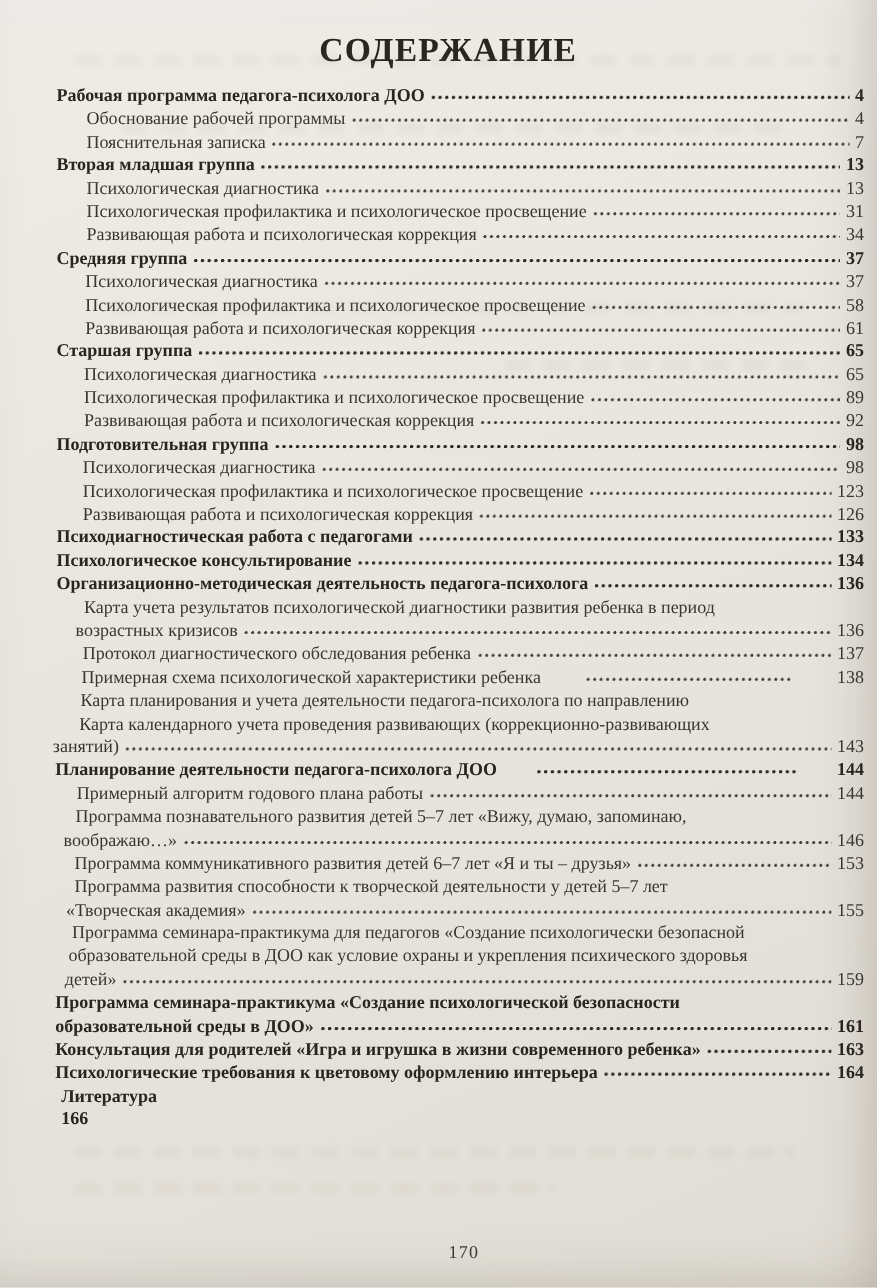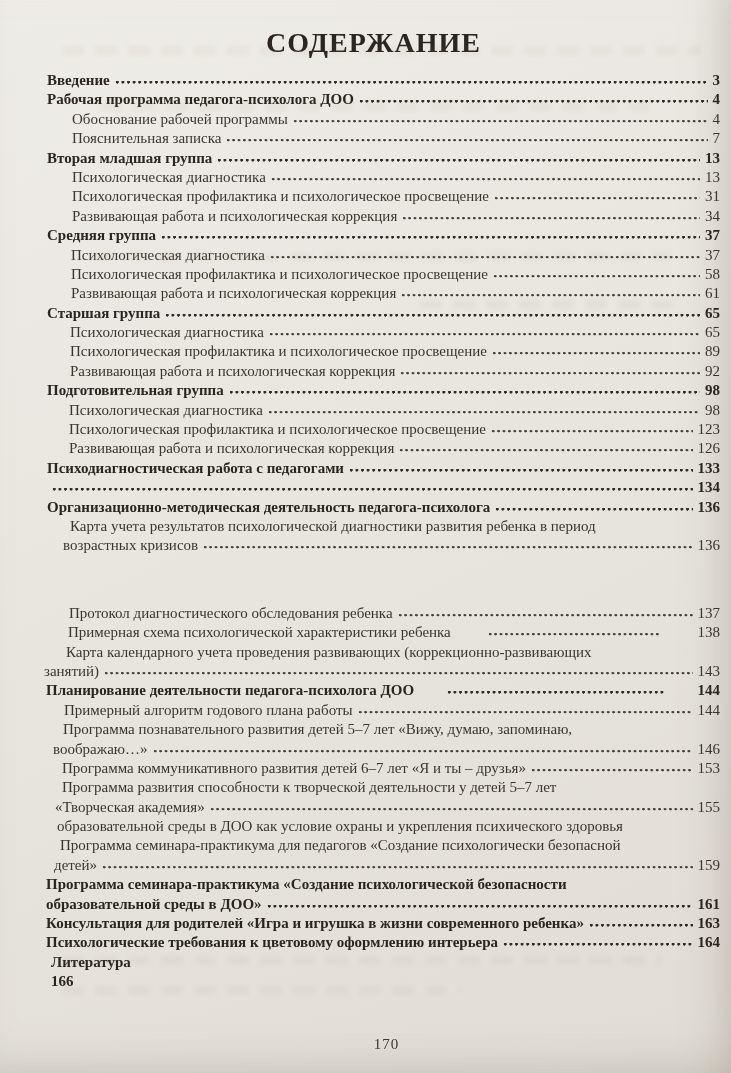--- a/index.html
+++ b/index.html
@@ -55,25 +55,20 @@
   <div class="bleed-bar" style="left:100px;top:102px;width:560px"></div>
   <div class="bleed-bar" style="left:92px;top:252px;width:580px"></div>
   <div class="bleed-bar" style="left:420px;top:300px;width:260px"></div>
   <div class="bleed-bar" style="left:62px;top:956px;width:600px"></div>
   <div class="bleed-bar" style="left:62px;top:986px;width:400px"></div>
 
   <h1 class="title">СОДЕРЖАНИЕ</h1>
 
   <div class="toc">
       <div class="toc-line bold" style="padding-left: 47px;">
-        <span class="toc-text">Введение</span>
-        <span class="leader"></span>
-        <span class="page-num">3</span>
-      </div>
-      <div class="toc-line bold" style="padding-left: 47px;">
         <span class="toc-text">Рабочая программа педагога-психолога ДОО</span>
         <span class="leader"></span>
         <span class="page-num">4</span>
       </div>
       <div class="toc-line" style="padding-left: 72px;">
         <span class="toc-text">Обоснование рабочей программы</span>
         <span class="leader"></span>
         <span class="page-num">4</span>
       </div>
       <div class="toc-line" style="padding-left: 72px;">
@@ -160,46 +155,50 @@
         <span class="toc-text">Развивающая работа и психологическая коррекция</span>
         <span class="leader"></span>
         <span class="page-num">126</span>
       </div>
       <div class="toc-line bold" style="padding-left: 47px;">
         <span class="toc-text">Психодиагностическая работа с педагогами</span>
         <span class="leader"></span>
         <span class="page-num">133</span>
       </div>
       <div class="toc-line bold" style="padding-left: 47px;">
+        <span class="toc-text">Психологическое консультирование</span>
         <span class="leader"></span>
         <span class="page-num">134</span>
       </div>
       <div class="toc-line bold" style="padding-left: 47px;">
         <span class="toc-text">Организационно-методическая деятельность педагога-психолога</span>
         <span class="leader"></span>
         <span class="page-num">136</span>
       </div>
       <div class="toc-line" style="padding-left: 70px;">
         <span class="toc-text">Карта учета результатов психологической диагностики развития ребенка в период</span>
       </div>
       <div class="toc-line" style="padding-left: 63px;">
         <span class="toc-text">возрастных кризисов</span>
         <span class="leader"></span>
         <span class="page-num">136</span>
       </div>
-      <div class="toc-line" style="padding-left: 69px; margin-top: 48px;">
+      <div class="toc-line" style="padding-left: 69px;">
         <span class="toc-text">Протокол диагностического обследования ребенка</span>
         <span class="leader"></span>
         <span class="page-num">137</span>
       </div>
       <div class="toc-line" style="padding-left: 68px; gap: 32px;">
         <span class="toc-text">Примерная схема психологической характеристики ребенка</span>
         <span class="leader"></span>
         <span class="page-num">138</span>
       </div>
+      <div class="toc-line" style="padding-left: 67px;">
+        <span class="toc-text">Карта планирования и учета деятельности педагога-психолога по направлению</span>
+      </div>
       <div class="toc-line" style="padding-left: 66px;">
         <span class="toc-text">Карта календарного учета проведения развивающих (коррекционно-развивающих</span>
       </div>
       <div class="toc-line" style="padding-left: 44px;">
         <span class="toc-text">занятий)</span>
         <span class="leader"></span>
         <span class="page-num">143</span>
       </div>
       <div class="toc-line bold" style="padding-left: 46px; gap: 28px;">
         <span class="toc-text">Планирование деятельности педагога-психолога ДОО</span>
@@ -225,26 +224,26 @@
         <span class="page-num">153</span>
       </div>
       <div class="toc-line" style="padding-left: 62px;">
         <span class="toc-text">Программа развития способности к творческой деятельности у детей 5–7 лет</span>
       </div>
       <div class="toc-line" style="padding-left: 55px;">
         <span class="toc-text">«Творческая академия»</span>
         <span class="leader"></span>
         <span class="page-num">155</span>
       </div>
+      <div class="toc-line" style="padding-left: 60px;">
+        <span class="toc-text">Программа семинара-практикума для педагогов «Создание психологически безопасной</span>
+      </div>
       <div class="toc-line" style="padding-left: 57px;">
         <span class="toc-text">образовательной среды в ДОО как условие охраны и укрепления психического здоровья</span>
       </div>
-      <div class="toc-line" style="padding-left: 60px;">
-        <span class="toc-text">Программа семинара-практикума для педагогов «Создание психологически безопасной</span>
-      </div>
       <div class="toc-line" style="padding-left: 54px;">
         <span class="toc-text">детей»</span>
         <span class="leader"></span>
         <span class="page-num">159</span>
       </div>
       <div class="toc-line bold" style="padding-left: 46px;">
         <span class="toc-text">Программа семинара-практикума «Создание психологической безопасности</span>
       </div>
       <div class="toc-line bold" style="padding-left: 46px;">
         <span class="toc-text">образовательной среды в ДОО»</span>

